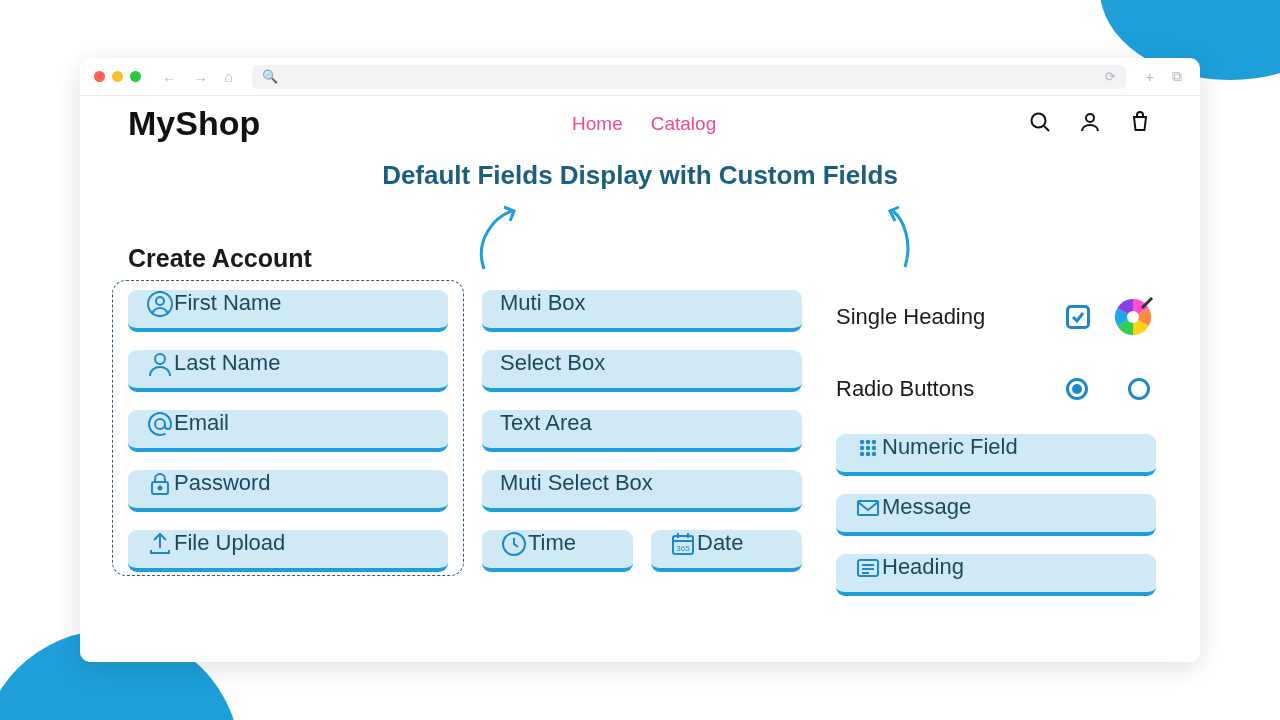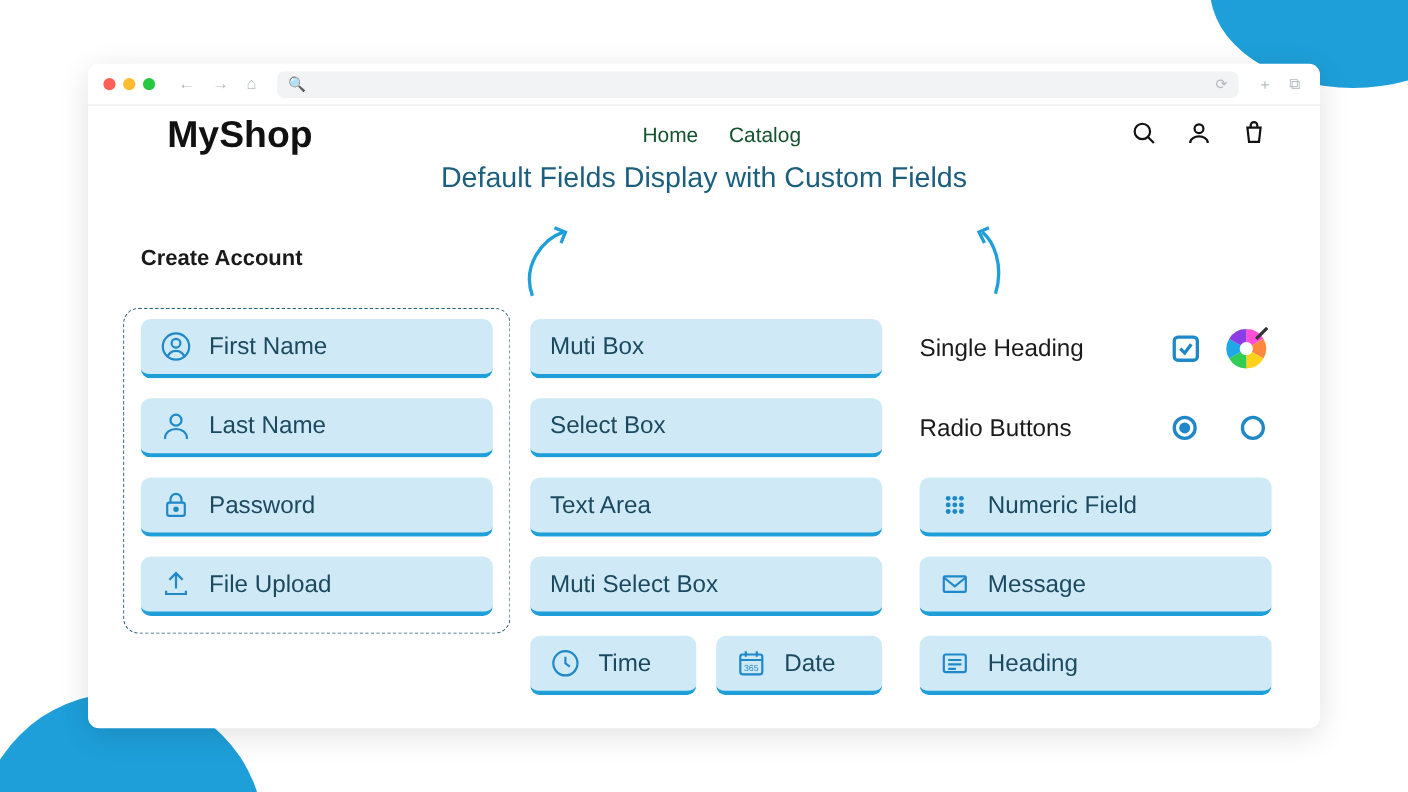--- a/index.html
+++ b/index.html
@@ -46,39 +46,39 @@
     display:flex; align-items:center; padding:0 10px; margin:0 6px;
     justify-content:space-between; color:#b3b8bf;
   }
   .addr .l, .addr .r { display:flex; align-items:center; gap:8px; font-size:13px;}
   .tbicon { color:#b3b8bf; font-size:14px; padding:0 4px;}
 
   .header {
     display:flex; align-items:center; justify-content:space-between;
     padding: 8px 48px 0 48px;
   }
-  .logo { font-size: 34px; font-weight: 800; color:#111;margin-left:24px; }
-  .menu { display:flex; gap:28px; font-size:19px; color:#14532d;justify-content:flex-end; }
+  .logo { font-size: 34px; font-weight: 800; color:#111; }
+  .menu { display:flex; gap:28px; font-size:19px; color:#ec4899;justify-content:flex-end; }
   .hicons { display:flex; gap:26px; align-items:center; }
   .hicons svg { width:24px; height:24px; stroke:#111; fill:none; stroke-width:2; }
 
   .headline {
     text-align:center;
     color:#1b5e7e;
     font-size:26px;
-    font-weight:400;
-    margin-top:2px;
+    font-weight:700;
+    margin-top:16px;
     line-height:1.25;
   }
   .arrow { position:absolute; }
   .arrow.left { left:398px; top:147px; width:44px; height:66px; }
   .arrow.right { left:805px; top:147px; width:28px; height:64px; }
   .section-title {
-    position:absolute; left:48px; top:166px;
-    font-size:20px; font-weight:800; color:#1a1a1a;
+    position:absolute; left:48px; top:186px;
+    font-size:25px; font-weight:800; color:#1a1a1a;
   }
 
   .grid {
     position:absolute; left:48px; top:232px;
     width:1024px;
     display:grid;
     grid-template-columns: 320px 320px 320px;
     column-gap:34px;
   }
 
@@ -86,23 +86,23 @@
     position:absolute; left:32px; top:222px;
     width:352px; height:296px;
     border:1.5px dashed #2b5e7a; border-radius:14px;
     pointer-events:none;
   }
 
   .col { display:flex; flex-direction:column; gap:18px; }
   .row2 { display:flex; gap:18px; }
 
   .fld {
-    height:54px; border-radius:9px;
+    height:42px; border-radius:9px;
     background:#cfeaf6; border-bottom:4px solid #1e9fd9;
-    display:flex; align-items:center; padding:0 18px; gap:16px;
+    display:flex; align-items:flex-start; padding:0 18px; 
   }
   .fld.small { flex:1; }
   .fld .lab { font-size:22px; color:#1b4a60; font-weight:500; }
   .icn { width:28px; height:28px; flex:0 0 28px; color:#7f1d1d; }
   .icn svg { width:28px; height:28px; stroke:#1e88c9; fill:none; stroke-width:2; }
 
   .plain-row {
     height:54px; display:flex; align-items:center; justify-content:space-between;
     padding:0 2px 0 0;
   }
@@ -202,20 +202,27 @@
               <path d="M6 24c1.5-4 5-6 8-6s6.5 2 8 6"></path>
             </svg></span>
         <span class="lab">First Name</span>
       </div>
       <div class="fld">
         <span class="icn"><svg viewBox="0 0 28 28">
               <circle cx="14" cy="9" r="5"></circle>
               <path d="M4 26c0-6 5-9 10-9s10 3 10 9"></path>
             </svg></span>
         <span class="lab">Last Name</span>
+      </div>
+      <div class="fld">
+        <span class="icn"><svg viewBox="0 0 28 28">
+              <circle cx="14" cy="14" r="5"></circle>
+              <path d="M19 14v2c0 2 1 3 3 3s3-1 3-5c0-6-5-11-11-11S3 8 3 14s5 11 11 11c2 0 4-.5 5.5-1.3"></path>
+            </svg></span>
+        <span class="lab">Email</span>
       </div>
       <div class="fld">
         <span class="icn"><svg viewBox="0 0 28 28">
               <rect x="6" y="12" width="16" height="12" rx="2"></rect>
               <path d="M9 12V9a5 5 0 0110 0v3"></path>
               <circle cx="14" cy="18" r="1.5" fill="#1e88c9"></circle>
             </svg></span>
         <span class="lab">Password</span>
       </div>
       <div class="fld">

